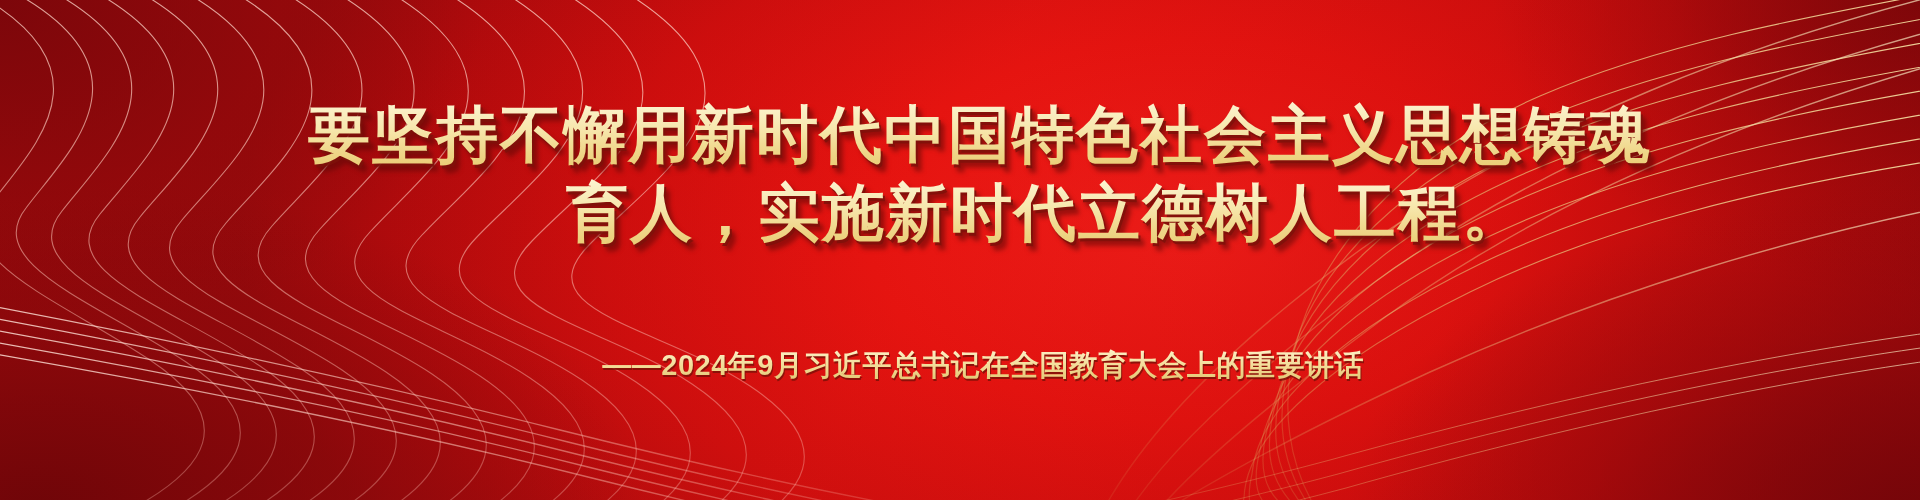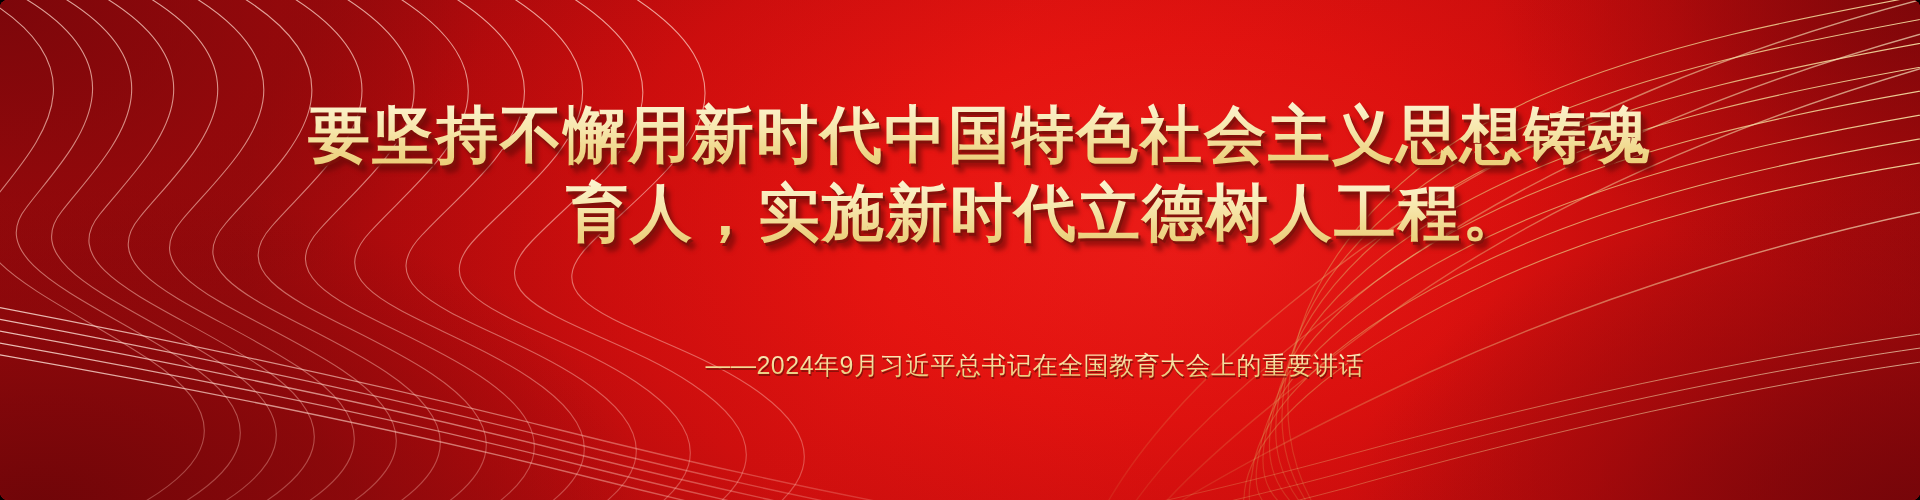--- a/index.html
+++ b/index.html
@@ -7,21 +7,20 @@
     padding: 0;
     background: #000;
   }
   #banner {
     position: relative;
     width: 1920px;
     height: 500px;
     overflow: hidden;
     font-family: "Liberation Sans", "DejaVu Sans", sans-serif;
     background: #c20d10;
-    border-radius: 8px;
   }
 
   
   .bg-base {
     position: absolute;
     inset: 0;
     background:
       radial-gradient(ellipse 950px 560px at 62% 46%, #ef1c18 0%, #e4120f 34%, #cc0d0d 62%, #ab0a0c 85%, #940a0c 100%);
   }
   .bg-corner-tl {
@@ -105,23 +104,23 @@
     position: absolute;
     right: 0;
     top: 348px;
     width: 100%;
     text-align: right;
     padding-right: 556px;
     box-sizing: border-box;
   }
   .attr-text {
     display: inline-block;
-    font-size: 25px;
+    font-size: 29px;
     line-height: 34px;
-    font-weight: 400;
+    font-weight: 700;
     letter-spacing: 0.5px;
     color: #f4dd9a;
     background: linear-gradient(180deg, #fdf2cb 0%, #f2db95 55%, #e4c madeira 100%);
     background: linear-gradient(180deg, #fdf2cb 0%, #f2db95 55%, #e2c571 100%);
     -webkit-background-clip: text;
     background-clip: text;
     -webkit-text-fill-color: transparent;
     filter: drop-shadow(1px 2px 0px rgba(120,16,8,0.8));
     white-space: nowrap;
   }

